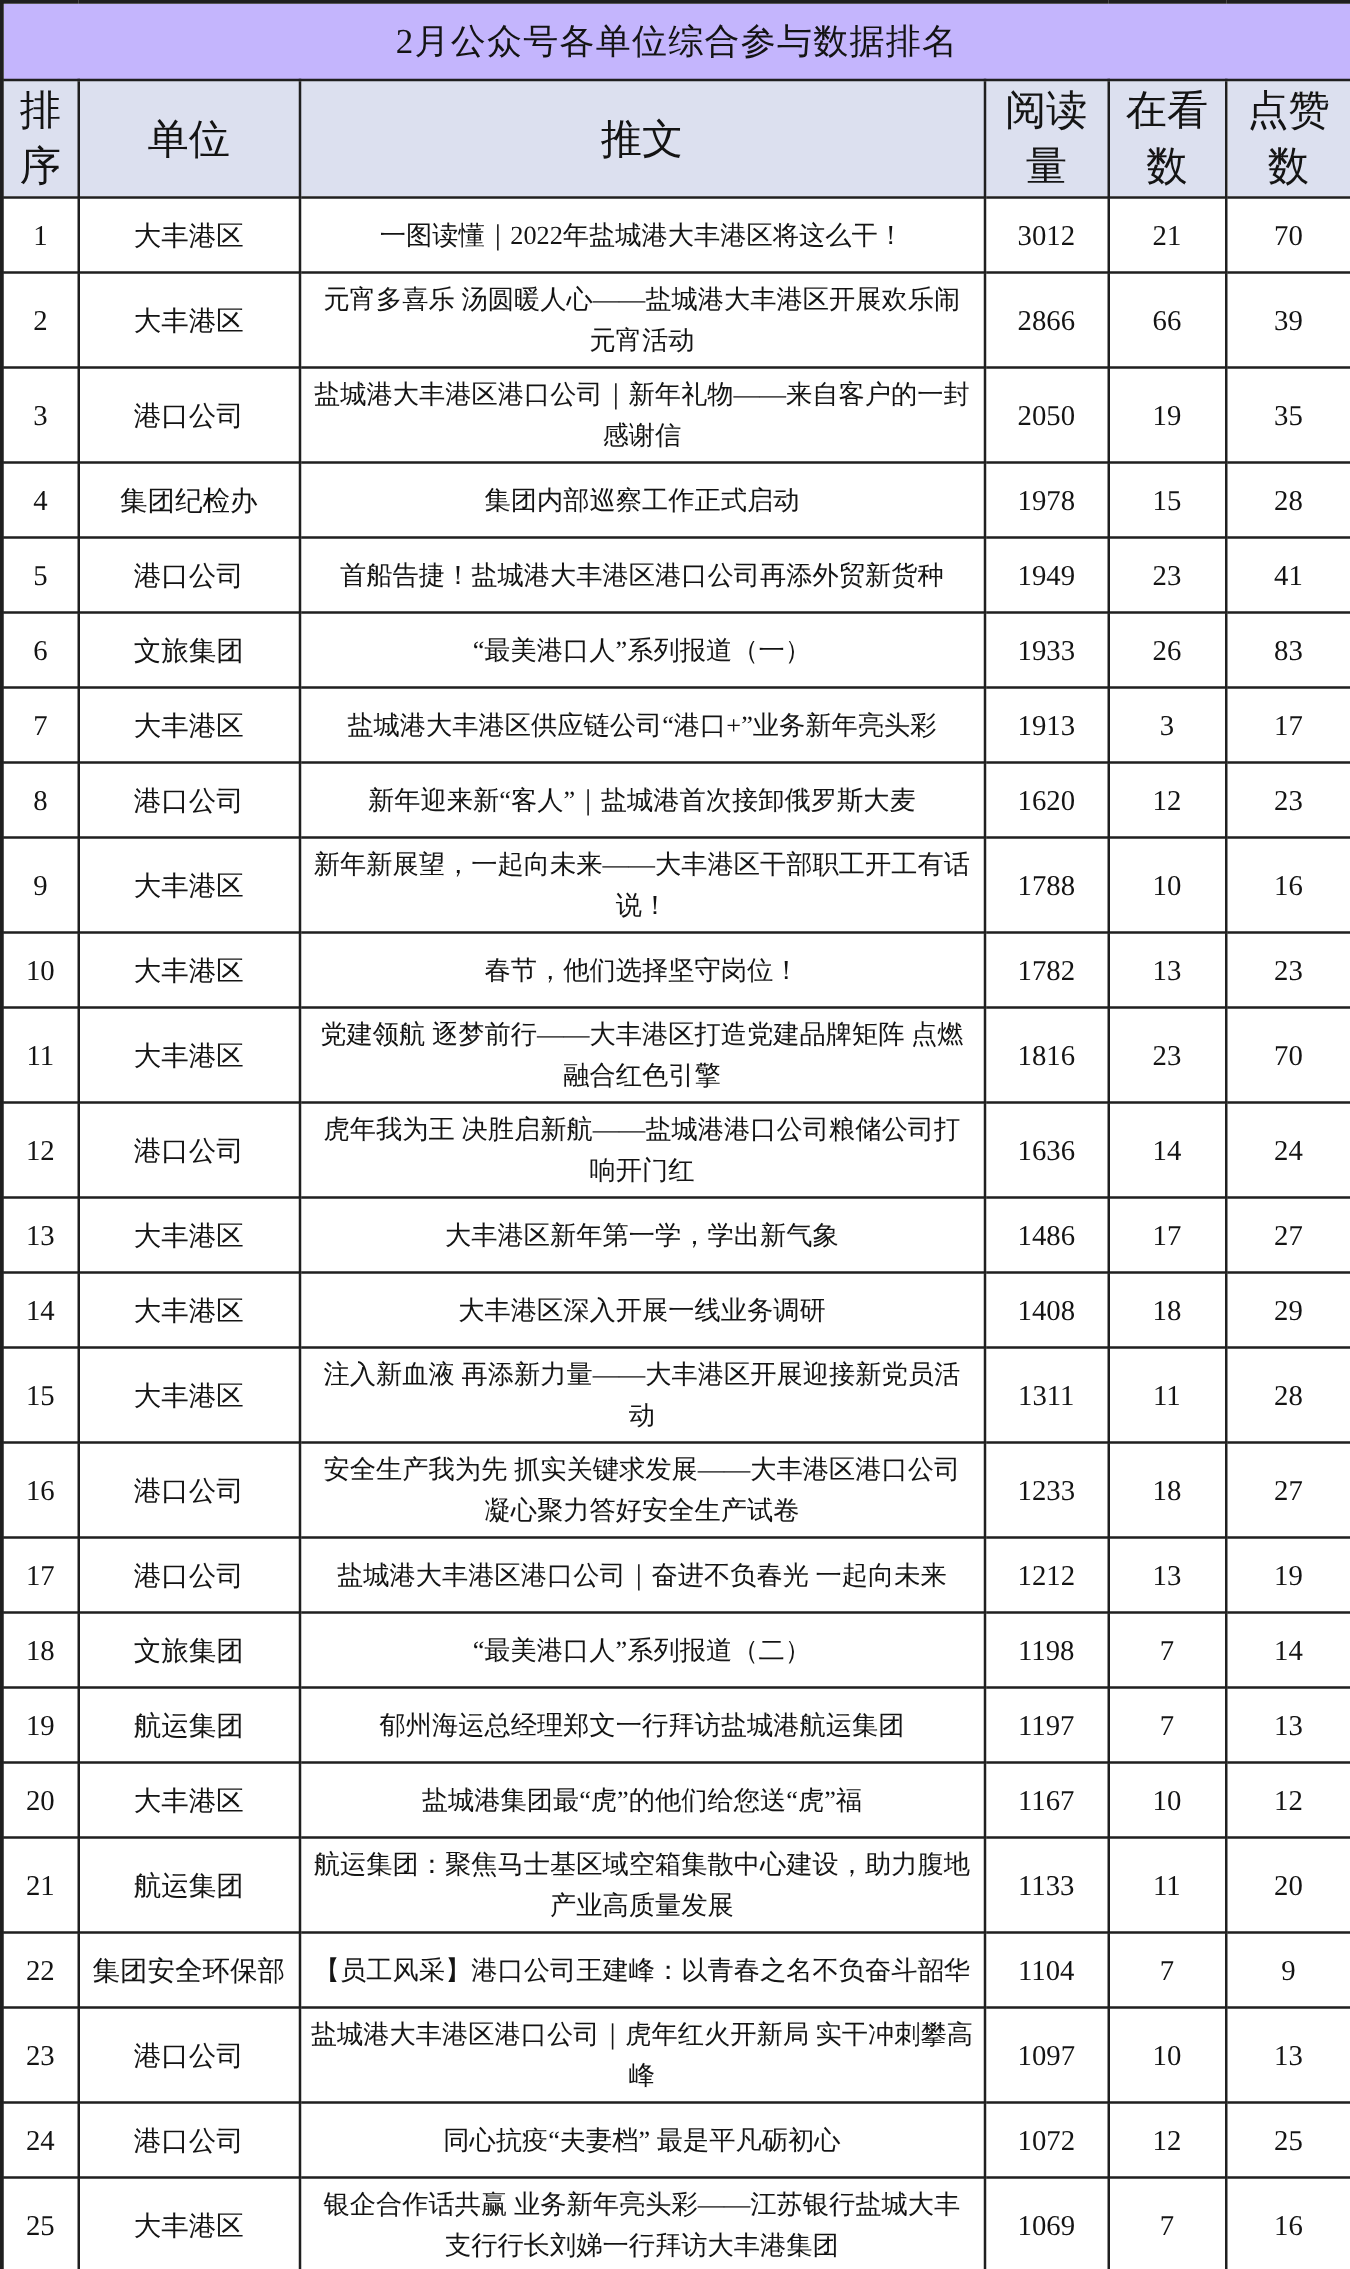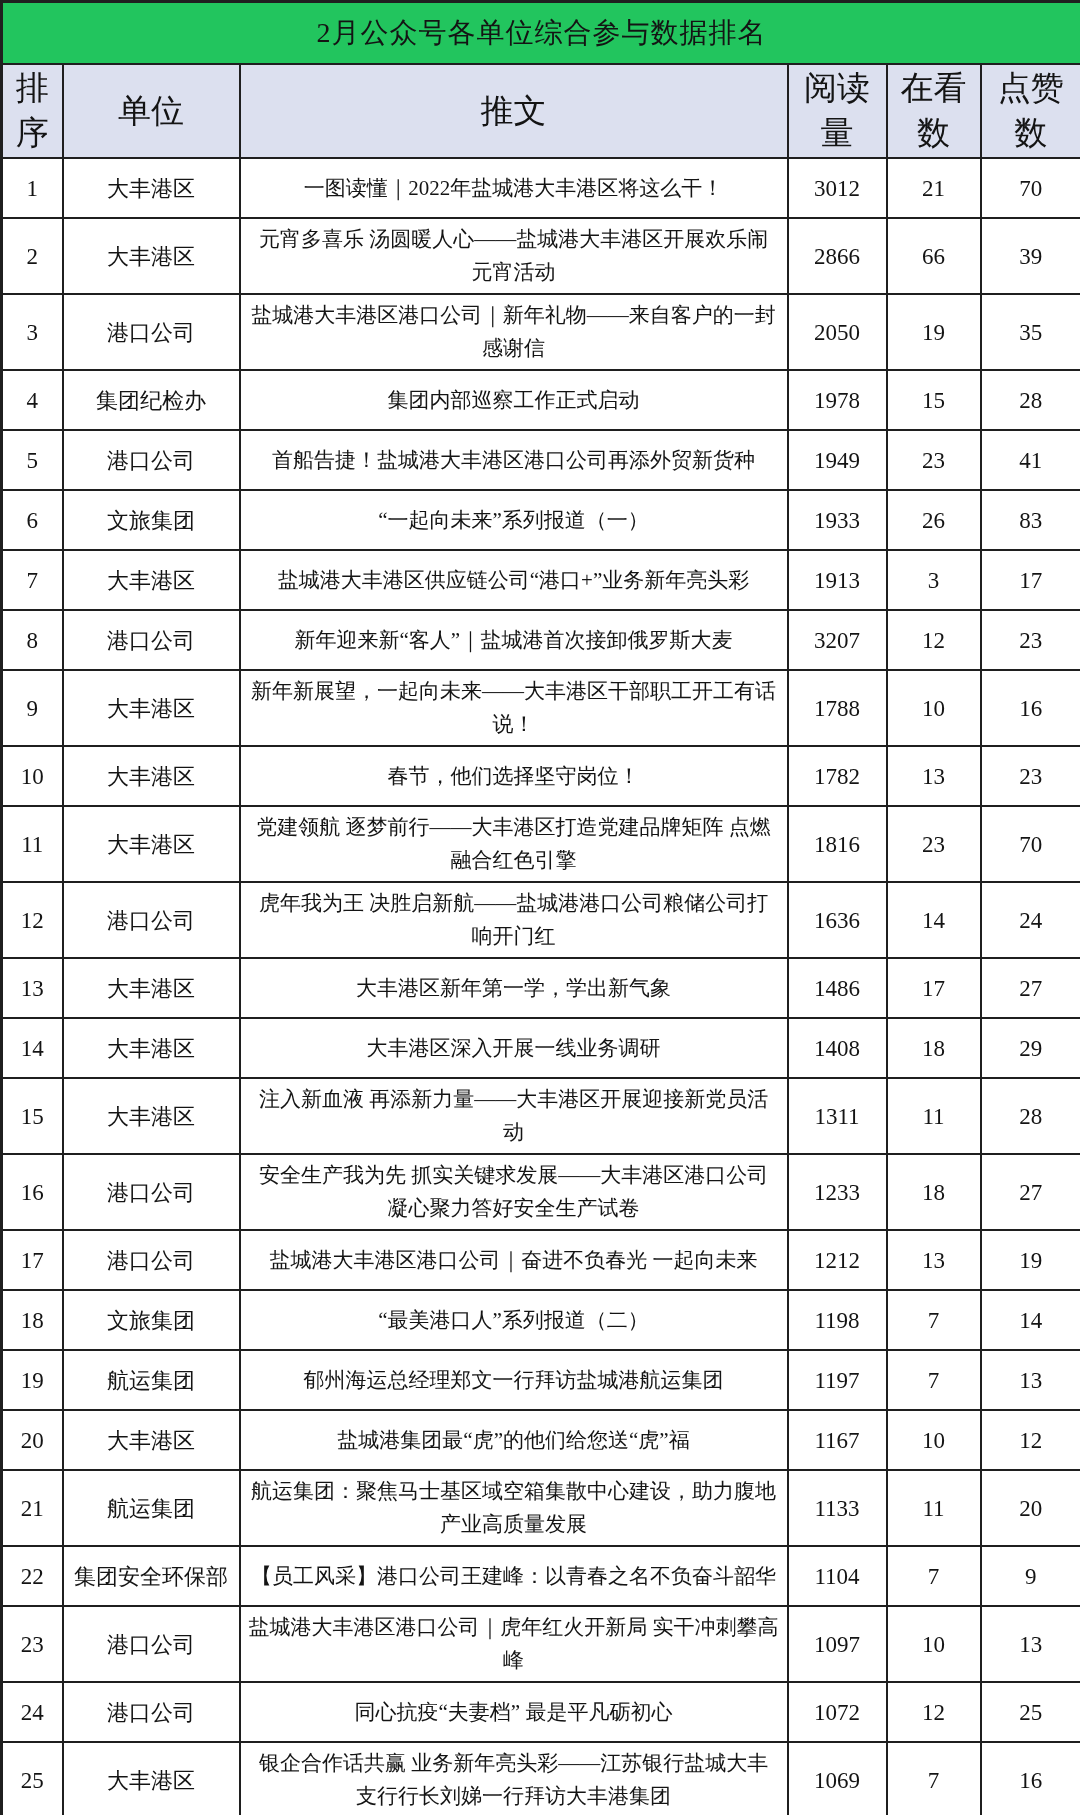--- a/index.html
+++ b/index.html
@@ -23,21 +23,21 @@
   table.ranking td {
     border: 2px solid #1f1f1f;
     text-align: center;
     vertical-align: middle;
     font-weight: 400;
     overflow: hidden;
     word-break: break-all;
   }
   th.title-cell {
     height: 58px;
-    background: #22c55e;
+    background: #c4b5fd;
     font-size: 28px;
     letter-spacing: 1px;
   }
   tr.header-row th {
     height: 56px;
     background: #dce0ef;
     font-size: 33px;
   }
   tbody td {
     background: #ffffff;
@@ -124,38 +124,38 @@
     <td class="cell-rank">5</td>
     <td class="cell-unit">港口公司</td>
     <td class="cell-tweet">首船告捷！盐城港大丰港区港口公司再添外贸新货种</td>
     <td class="cell-reads">1949</td>
     <td class="cell-looks">23</td>
     <td class="cell-likes">41</td>
   </tr>
         <tr>
     <td class="cell-rank">6</td>
     <td class="cell-unit">文旅集团</td>
-    <td class="cell-tweet">“一起向未来”系列报道（一）</td>
+    <td class="cell-tweet">“最美港口人”系列报道（一）</td>
     <td class="cell-reads">1933</td>
     <td class="cell-looks">26</td>
     <td class="cell-likes">83</td>
   </tr>
         <tr>
     <td class="cell-rank">7</td>
     <td class="cell-unit">大丰港区</td>
     <td class="cell-tweet">盐城港大丰港区供应链公司“港口+”业务新年亮头彩</td>
     <td class="cell-reads">1913</td>
     <td class="cell-looks">3</td>
     <td class="cell-likes">17</td>
   </tr>
         <tr>
     <td class="cell-rank">8</td>
     <td class="cell-unit">港口公司</td>
     <td class="cell-tweet">新年迎来新“客人”｜盐城港首次接卸俄罗斯大麦</td>
-    <td class="cell-reads">3207</td>
+    <td class="cell-reads">1620</td>
     <td class="cell-looks">12</td>
     <td class="cell-likes">23</td>
   </tr>
         <tr>
     <td class="cell-rank">9</td>
     <td class="cell-unit">大丰港区</td>
     <td class="cell-tweet">新年新展望，一起向未来——大丰港区干部职工开工有话说！</td>
     <td class="cell-reads">1788</td>
     <td class="cell-looks">10</td>
     <td class="cell-likes">16</td>

